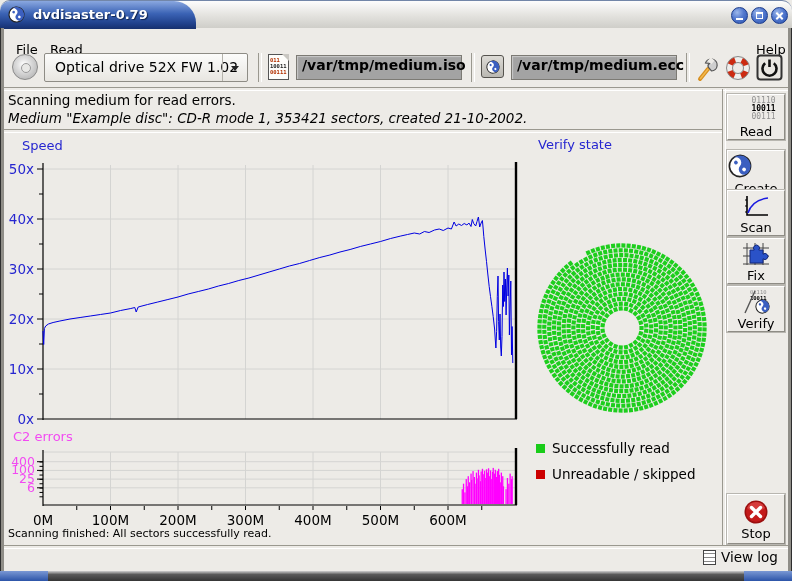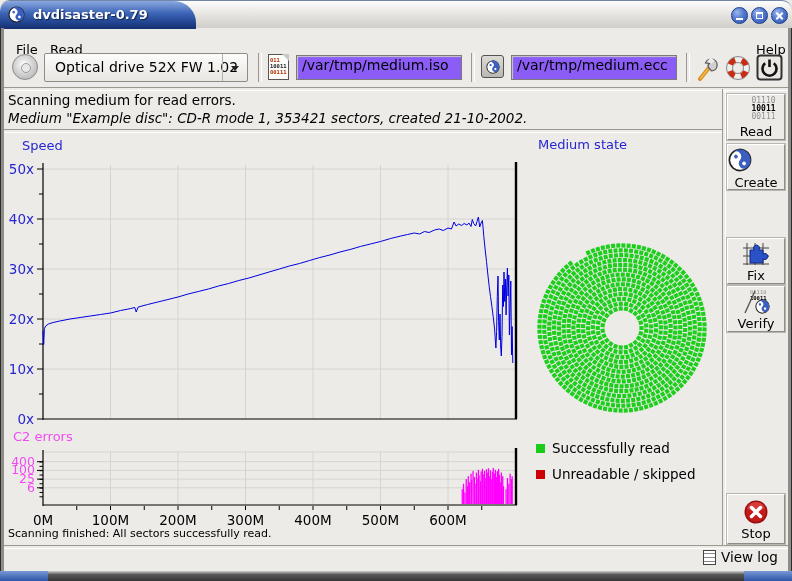--- a/index.html
+++ b/index.html
@@ -41,21 +41,21 @@
   .cd-icon:after{content:"";position:absolute;left:8px;top:8px;width:8px;height:8px;border-radius:50%;background:#e8e8e6;border:1px solid #9a9a9a;}
   .combo{position:absolute;left:40px;top:5px;width:204px;height:29px;
     background:linear-gradient(180deg,#fcfcfb,#e8e6e1);border:1px solid #8e8c85;border-radius:2px;box-sizing:border-box;font-size:14px;}
   .combo .txt{position:absolute;left:10px;top:5px;white-space:nowrap;}
   .combo .arrow-zone{position:absolute;right:0;top:0;width:24px;height:100%;border-left:1px solid #b5b3ac;}
   .combo .arr{position:absolute;right:8px;top:12px;width:0;height:0;border-left:4.5px solid transparent;border-right:4.5px solid transparent;border-top:5px solid #222;}
   .doc-icon{position:absolute;width:21px;height:26px;background:#fdfdfb;border:1px solid #555;box-sizing:border-box;}
   .doc-icon .fold{position:absolute;right:-1px;top:-1px;width:0;height:0;border-left:7px solid transparent;border-top:7px solid #c9c7c2;}
   .doc-icon .rows{position:absolute;left:1px;top:2px;font-family:"DejaVu Sans Mono",monospace;font-size:5.5px;line-height:6px;font-weight:bold;letter-spacing:0;}
   .doc-icon .r1{color:#b23000;} .doc-icon .r2{color:#222;} .doc-icon .r3{color:#b23000;}
-  .tb-input{position:absolute;top:7px;width:166px;height:25px;background:#8b5cf6;border:1px solid #7c7a74;box-shadow:inset 1px 1px 1px #c9c9c9;box-sizing:border-box;font-size:14px;font-family:"DejaVu Sans",sans-serif;padding:1px 0 0 5px;color:#000;}
+  .tb-input{position:absolute;top:7px;width:166px;height:25px;background:#a3a3a3;border:1px solid #7c7a74;box-shadow:inset 1px 1px 1px #c9c9c9;box-sizing:border-box;font-size:14px;font-family:"DejaVu Sans",sans-serif;padding:1px 0 0 5px;color:#000;font-weight:bold;}
   .ecc-icon{position:absolute;left:477px;top:7px;width:23px;height:23px;background:linear-gradient(180deg,#dddbd6,#bab8b2);border:1px solid #55534e;border-radius:3px;box-sizing:border-box;}
   .ecc-icon .yy{position:absolute;left:4px;top:4px;}
   .iconbtn{position:absolute;top:5px;}
   
   .status-line1{position:absolute;left:8px;top:92px;font-size:13.5px;color:#000;}
   .status-line2{position:absolute;left:8px;top:110px;font-size:13.5px;font-style:italic;color:#000;}
   
   .chart-title-speed{position:absolute;left:22px;top:138px;font-size:13px;color:#2626d0;}
   .chart-title-c2{position:absolute;left:13px;top:429px;font-size:13px;color:#f24af2;}
   .medium-title{position:absolute;left:538px;top:137px;font-size:13px;color:#2626d0;}
@@ -314,21 +314,21 @@
       <line x1="481.75000000000006" y1="374" x2="481.75000000000006" y2="378" stroke="#000"></line>
       <text x="43" y="393" text-anchor="middle" font-size="13.5" fill="#000">0M</text>
       <text x="110.5" y="393" text-anchor="middle" font-size="13.5" fill="#000">100M</text>
       <text x="178" y="393" text-anchor="middle" font-size="13.5" fill="#000">200M</text>
       <text x="245.5" y="393" text-anchor="middle" font-size="13.5" fill="#000">300M</text>
       <text x="313" y="393" text-anchor="middle" font-size="13.5" fill="#000">400M</text>
       <text x="380.5" y="393" text-anchor="middle" font-size="13.5" fill="#000">500M</text>
       <text x="448" y="393" text-anchor="middle" font-size="13.5" fill="#000">600M</text>
     </svg>
 
-  <div class="medium-title">Medium state</div>
+  <div class="medium-title">Verify state</div>
   <svg id="disc" width="178" height="180" style="position:absolute;left:533px;top:238px">
       <rect x="106.5" y="87.9" width="4" height="4.2" fill="#1dce1d" transform="rotate(90.0 108.5 90.0)"></rect>
       <rect x="105.8" y="93.2" width="4" height="4.2" fill="#1dce1d" transform="rotate(105.7 107.8 95.3)"></rect>
       <rect x="103.7" y="98.0" width="4" height="4.2" fill="#1dce1d" transform="rotate(121.3 105.7 100.1)"></rect>
       <rect x="100.3" y="102.2" width="4" height="4.2" fill="#1dce1d" transform="rotate(137.0 102.3 104.3)"></rect>
       <rect x="96.0" y="105.2" width="4" height="4.2" fill="#1dce1d" transform="rotate(152.6 98.0 107.3)"></rect>
       <rect x="91.0" y="107.0" width="4" height="4.2" fill="#1dce1d" transform="rotate(168.3 93.0 109.1)"></rect>
       <rect x="85.7" y="107.4" width="4" height="4.2" fill="#1dce1d" transform="rotate(183.9 87.7 109.5)"></rect>
       <rect x="80.5" y="106.3" width="4" height="4.2" fill="#1dce1d" transform="rotate(199.6 82.5 108.4)"></rect>
       <rect x="75.8" y="103.8" width="4" height="4.2" fill="#1dce1d" transform="rotate(215.2 77.8 105.9)"></rect>
@@ -1196,32 +1196,42 @@
 
   <div class="side-btn" style="top:94px">
     <div class="ic binrows">
       <div class="g">01110</div>
       <div class="b">10011</div>
       <div class="g">00111</div>
     </div>
     <div>Read</div>
   </div>
 
-  <div class="side-btn" style="top:144px">
+  <div class="side-btn" style="top:150px">
     <div class="ic" style="padding-top:1px"><span class="yy"><svg width="24" height="24" viewBox="0 0 24 24" style="display:block">
     <g transform="rotate(-50 12 12)">
       <circle cx="12" cy="12" r="10.6" fill="#fff" stroke="#222" stroke-width="1.6"></circle>
       <path d="M12 1.4 a10.6 10.6 0 0 1 0 21.2 a5.3 5.3 0 0 1 0 -10.6 a5.3 5.3 0 0 0 0 -10.6 Z" fill="#3b5fc0"></path>
       <circle cx="12" cy="6.7" r="1.9" fill="#3b5fc0"></circle>
       <circle cx="12" cy="17.3" r="1.9" fill="#fff"></circle>
     </g>
           </svg></span></div>
     <div>Create</div>
   </div>
 
+  <div class="side-btn" style="top:190px">
+    <div class="ic">
+      <svg width="28" height="26" viewBox="0 0 28 26">
+        <path d="M5 3 V22 H26" fill="none" stroke="#000" stroke-width="1.6"></path>
+        <path d="M3 7 H5 M3 13 H5 M3 19 H5" stroke="#000" stroke-width="1"></path>
+        <path d="M6 20 Q10 7 26 5" fill="none" stroke="#1a1ae0" stroke-width="1.6"></path>
+      </svg>
+    </div>
+    <div>Scan</div>
+  </div>
 
   <div class="side-btn" style="top:238px">
     <div class="ic">
       <svg width="28" height="26" viewBox="0 0 28 26">
         <path d="M5 2 V24 M13 2 V24 M21 2 V24 M1 7 H27 M1 15 H27 M1 23 H27" stroke="#444" stroke-width="1"></path>
         <path d="M8 9 h4.2 a3 3 0 1 1 4.6 0 H21 v4.2 a3 3 0 1 1 0 4.6 V22 H8 z" fill="#2a52c8" stroke="#12277a" stroke-width="1"></path>
       </svg>
     </div>
     <div>Fix</div>
   </div>

